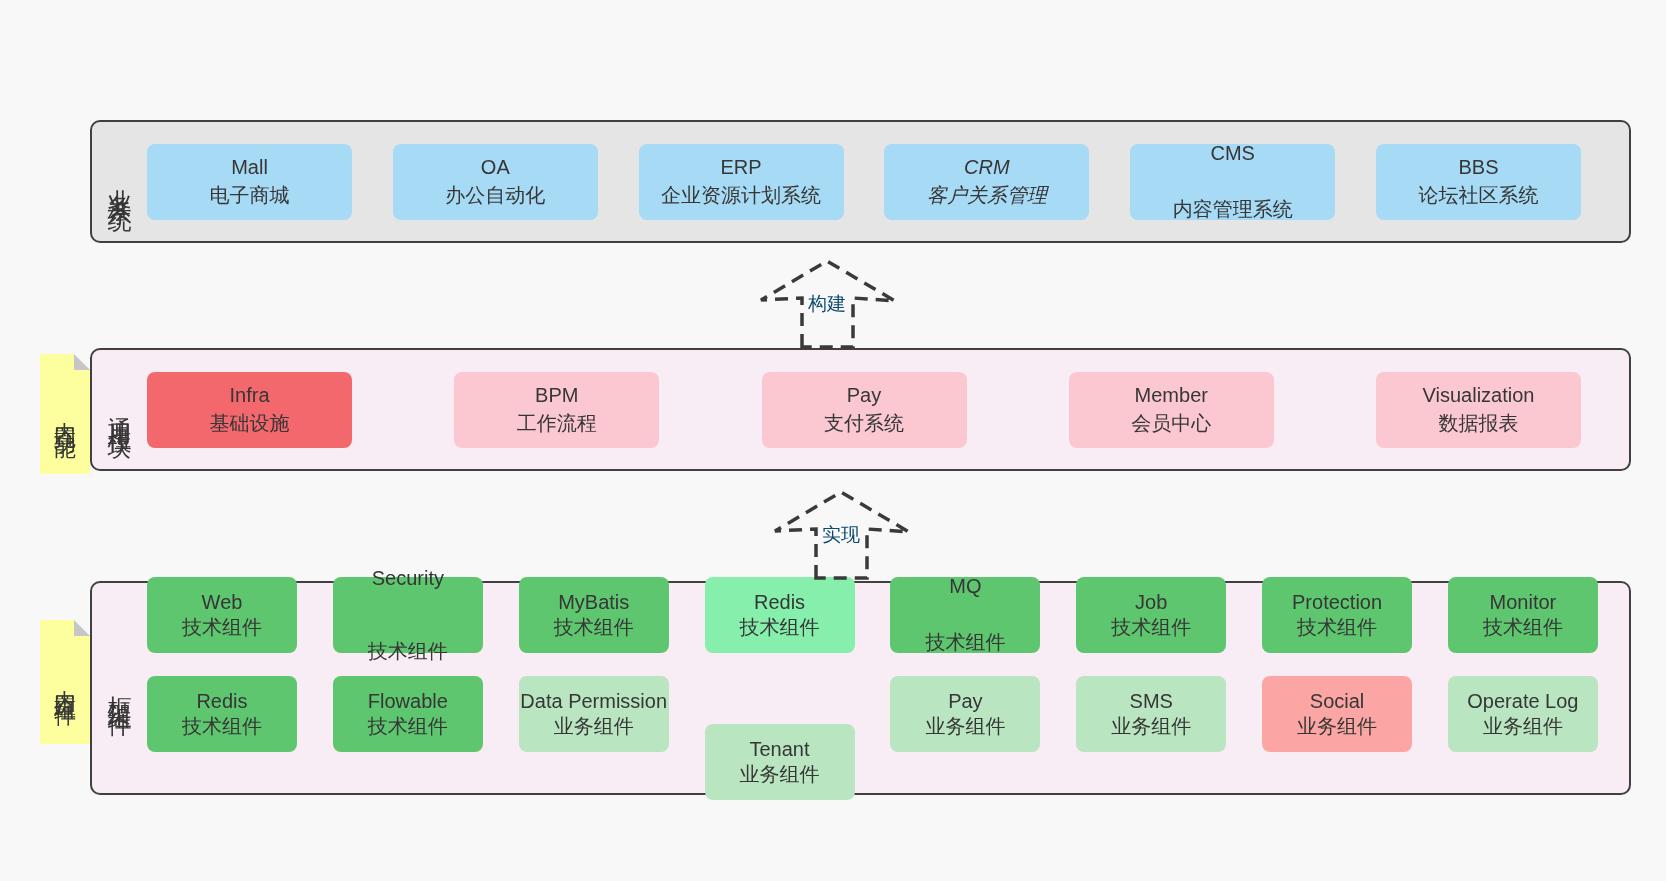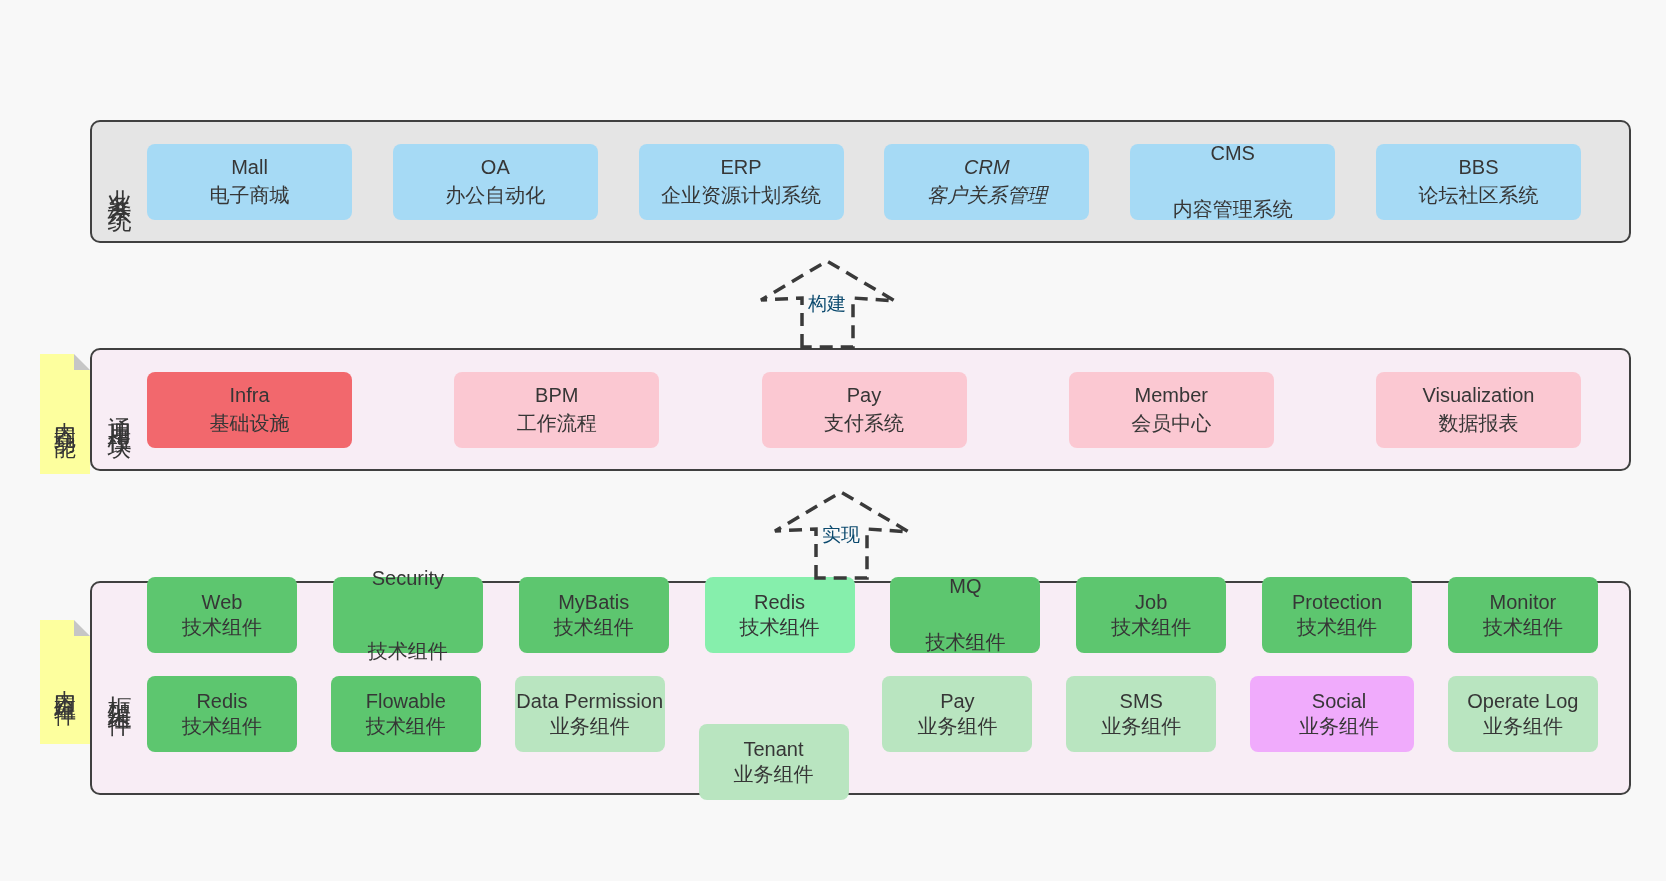--- a/index.html
+++ b/index.html
@@ -245,21 +245,21 @@
     <div class="box-zh">业务组件</div>
   </div>
           <div class="box" style="background: rgb(185, 229, 192);">
     <div class="box-en">Pay</div>
     <div class="box-zh">业务组件</div>
   </div>
           <div class="box" style="background: rgb(185, 229, 192);">
     <div class="box-en">SMS</div>
     <div class="box-zh">业务组件</div>
   </div>
-          <div class="box" style="background: #f0abfc; padding-left: 14px;">
+          <div class="box" style="background: #fca5a5;">
     <div class="box-en">Social</div>
     <div class="box-zh">业务组件</div>
   </div>
           <div class="box" style="background: rgb(185, 229, 192);">
     <div class="box-en">Operate Log</div>
     <div class="box-zh">业务组件</div>
   </div>
         </div>
       </div>
   </section>

